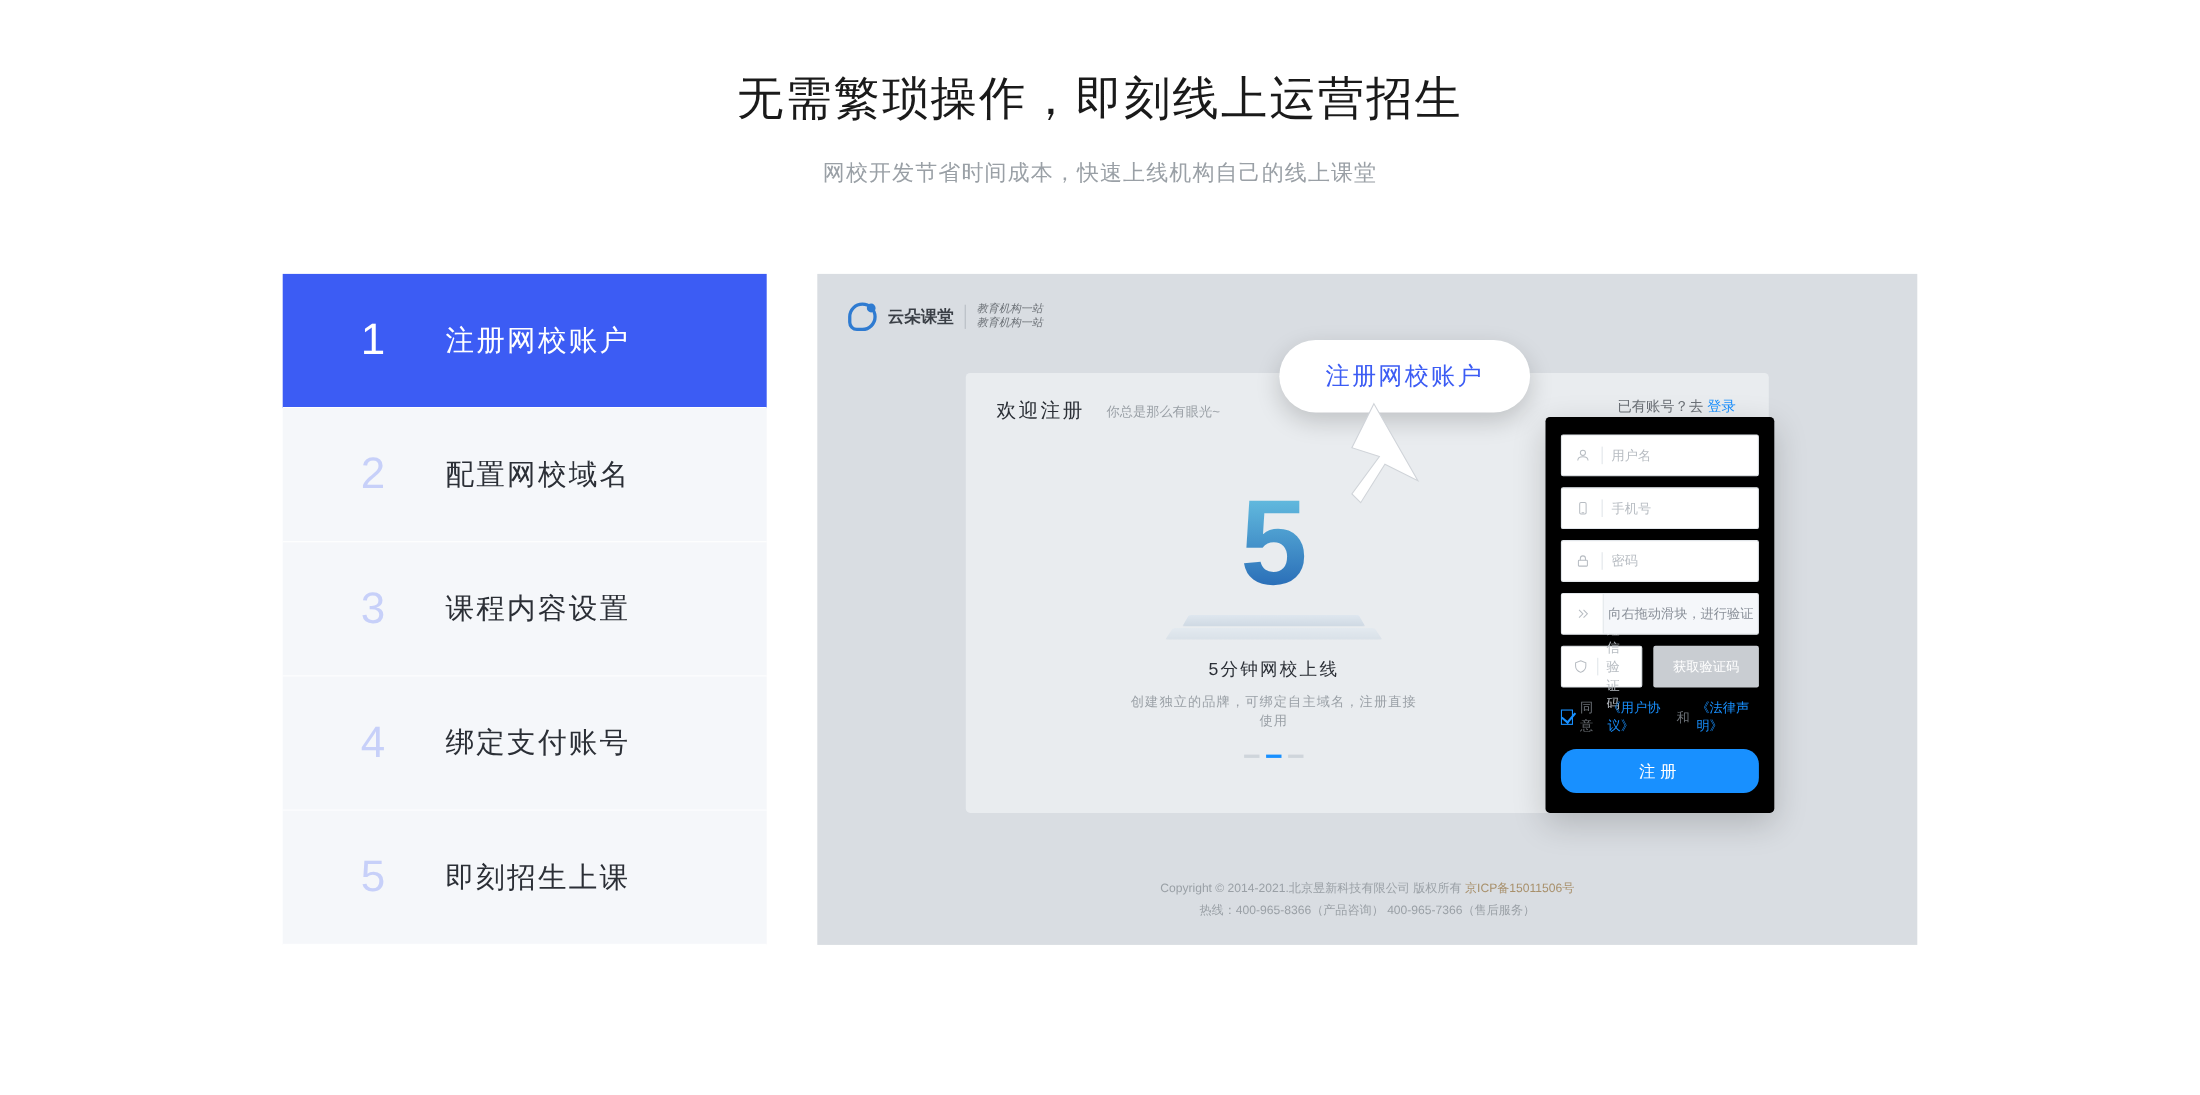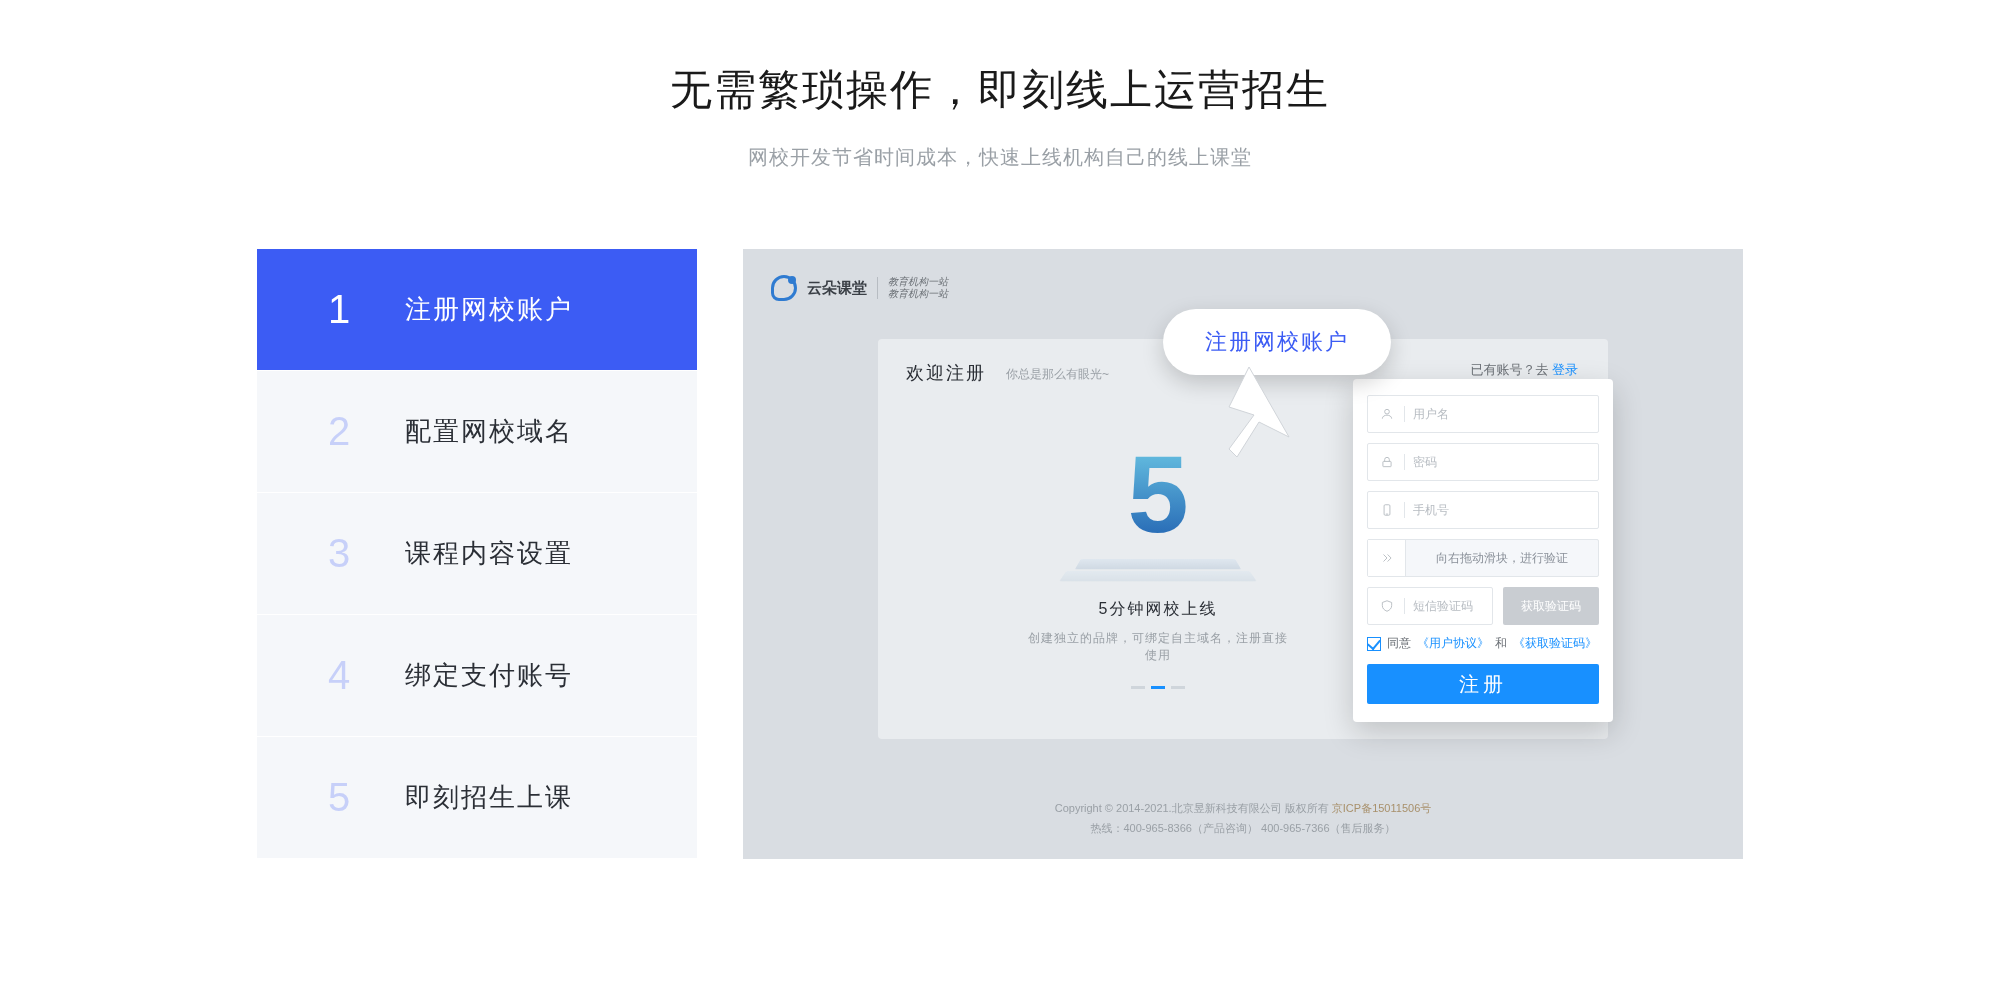--- a/index.html
+++ b/index.html
@@ -136,22 +136,22 @@
   .illus-title { font-size:16px; color:#2b2f36; margin-top:14px; letter-spacing:2px;}
   .illus-sub { font-size:12px; color:#9aa0a6; margin-top:10px; letter-spacing:1px;}
   .dots { margin-top:22px; display:flex; gap:6px; justify-content:center;}
   .dot { width:14px; height:3px; background:#cfd5db; }
   .dot.on { background:#1890ff; }
 
   
   .form-card {
     position:absolute;
     top:130px; right:130px;
-    width:260px;
-    background:#ffffff;
+    width:208px;
+    background:#000000;
     border-radius:4px;
     padding:16px 14px 18px;
     box-shadow:0 10px 30px rgba(0,0,0,.18);
   }
   .f-field {
     height:38px; border:1px solid #e2e6ea; border-radius:2px;
     display:flex; align-items:center; padding:0 10px; margin-bottom:10px;
     background:#fff;
   }
   .f-icon {
@@ -178,22 +178,22 @@
   .f-agree { display:flex; align-items:center; gap:6px; font-size:12px; color:#6b7076; margin:4px 0 12px;}
   .f-agree .link { color:#1890ff; }
   .f-check {
     width:14px; height:14px; border:1px solid #1890ff; position:relative;
   }
   .f-check::after{
     content:""; position:absolute; left:2px; top:-1px; width:6px; height:10px;
     border-right:2px solid #1890ff; border-bottom:2px solid #1890ff; transform:rotate(40deg);
   }
   .f-submit {
-    height:40px; background:#1890ff; color:#fff; font-size:20px;
-    display:flex; align-items:center; justify-content:center; border-radius:2px;
+    height:40px; background:#1890ff; color:#fff; font-size:15px;
+    display:flex; align-items:center; justify-content:center; border-radius:14px;
     letter-spacing:4px;
     text-align:center;
   }
 
   
   .bubble {
     position:absolute;
     top:60px; left:420px;
     background:#ffffff;
     color:#3c5cf4;
@@ -290,36 +290,36 @@
               <circle cx="12" cy="8" r="4"></circle>
               <path d="M4 20c0-4 4-6 8-6s8 2 8 6"></path>
             </svg>
         </span>
         <span class="f-sep"></span>
         <span class="f-ph">用户名</span>
       </div>
       <div class="f-field">
         <span class="f-icon">
           <svg class="ic" viewBox="0 0 24 24">
+              <rect x="7" y="3" width="10" height="18" rx="2"></rect>
+              <line x1="10" y1="19" x2="14" y2="19"></line>
+            </svg>
+        </span>
+        <span class="f-sep"></span>
+        <span class="f-ph">手机号</span>
+      </div>
+      <div class="f-field">
+        <span class="f-icon">
+          <svg class="ic" viewBox="0 0 24 24">
               <rect x="5" y="11" width="14" height="9" rx="1"></rect>
               <path d="M8 11V8a4 4 0 0 1 8 0v3"></path>
             </svg>
         </span>
         <span class="f-sep"></span>
         <span class="f-ph">密码</span>
-      </div>
-      <div class="f-field">
-        <span class="f-icon">
-          <svg class="ic" viewBox="0 0 24 24">
-              <rect x="7" y="3" width="10" height="18" rx="2"></rect>
-              <line x1="10" y1="19" x2="14" y2="19"></line>
-            </svg>
-        </span>
-        <span class="f-sep"></span>
-        <span class="f-ph">手机号</span>
       </div>
       <div class="f-slider">
         <span class="f-slider-handle">
           <svg class="ic" viewBox="0 0 24 24">
               <path d="M6 6l6 6-6 6"></path>
               <path d="M13 6l6 6-6 6"></path>
             </svg>
         </span>
         <span class="f-slider-text">向右拖动滑块，进行验证</span>
       </div>
@@ -333,21 +333,21 @@
           <span class="f-sep"></span>
           <span class="f-ph">短信验证码</span>
         </div>
         <div class="f-code-btn">获取验证码</div>
       </div>
       <div class="f-agree">
         <span class="f-check"></span>
         <span>同意</span>
         <span class="link">《用户协议》</span>
         <span>和</span>
-        <span class="link">《获取验证码》</span>
+        <span class="link">《法律声明》</span>
       </div>
       <div class="f-submit">注册</div>
     </div>
 
     <div class="bubble">注册网校账户</div>
     <div class="pointer">
       <svg width="60" height="90">
         <polygon points="20,0 60,70 30,55 8,90 0,82 25,48 0,40" fill="#ffffff" stroke="#d0d4d9" stroke-width="1"></polygon>
       </svg>
     </div>

